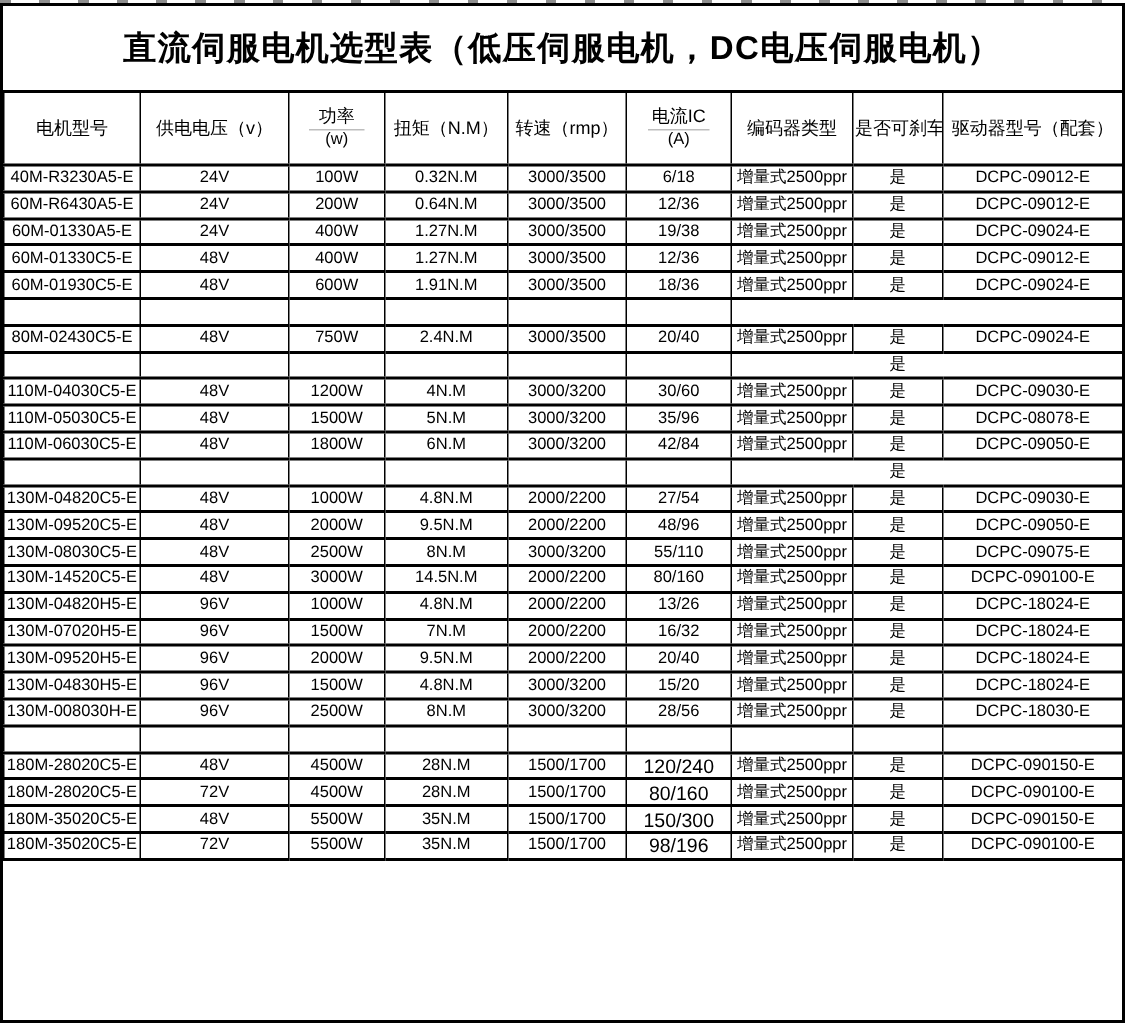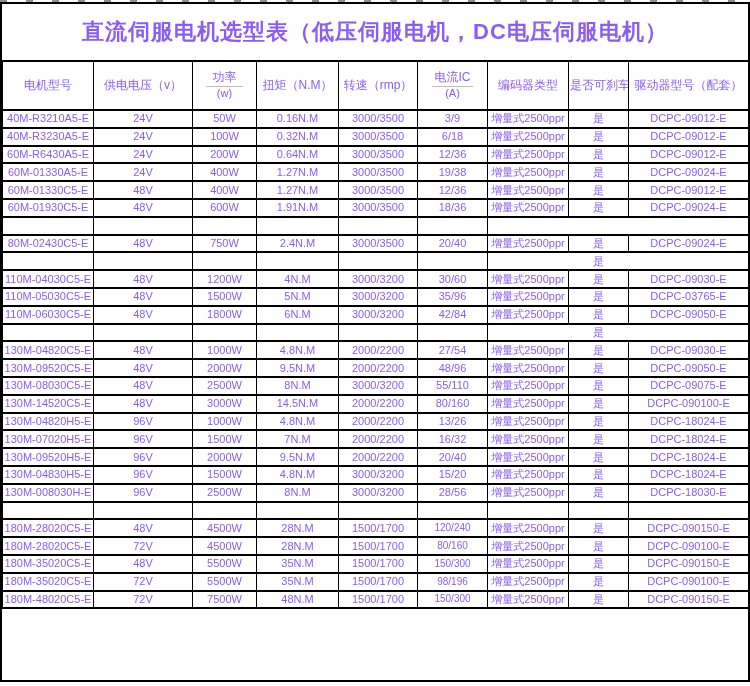--- a/index.html
+++ b/index.html
@@ -1,18 +1,18 @@
 <!DOCTYPE html>
 <html><head>
 <meta charset="utf-8">
 <style>
   html,body { margin:0; padding:0; background:#ffffff; }
   .page {
     width:750px; height:686px; background:#ffffff; position:relative;
-    font-family:"Liberation Sans","DejaVu Sans",sans-serif; color:#8b5cf6;
+    font-family:"Liberation Sans","DejaVu Sans",sans-serif; color:#000000;
     overflow:hidden;
   }
   .cut-strip {
     position:absolute; top:0; left:0; width:750px; height:2px;
     background:repeating-linear-gradient(90deg,#333 0 7px,transparent 7px 26px);
     opacity:.55;
   }
   .sheet {
     position:absolute; top:2px; left:0; width:746px; height:676px;
     border:2px solid #000; background:#fff;
@@ -29,21 +29,21 @@
     overflow:hidden; white-space:nowrap;
   }
   thead tr { height:48px; }
   th { font-weight:normal; font-size:12px; border-top:none; }
   .h-main { line-height:1.25; }
   .h-sub { font-size:11px; line-height:1.2; border-top:1px solid #bdbdbd; width:62%; margin:1px auto 0; }
   .h-sub:empty { display:none; }
   tbody tr { height:17.8px; }
   td { font-size:11px; line-height:1; }
   td.open { border-left-color:transparent; border-right-color:transparent; }
-  td.shrink { font-size:10px;text-align:center; }
+  td.shrink { font-size:13px;text-align:center; }
 </style>
 </head>
 <body>
 
 <div class="page">
   <div class="cut-strip"></div>
   <div class="sheet">
     <div class="title-bar">直流伺服电机选型表（低压伺服电机，DC电压伺服电机）</div>
     <table>
       <colgroup>
@@ -85,31 +85,20 @@
           <th>
             <div class="h-main">是否可刹车</div>
           </th>
           <th>
             <div class="h-main">驱动器型号（配套）</div>
           </th>
         </tr>
       </thead>
       <tbody>
           <tr>
-            <td>40M-R3210A5-E</td>
-            <td>24V</td>
-            <td>50W</td>
-            <td>0.16N.M</td>
-            <td>3000/3500</td>
-            <td>3/9</td>
-            <td>增量式2500ppr</td>
-            <td>是</td>
-            <td>DCPC-09012-E</td>
-          </tr>
-          <tr>
             <td>40M-R3230A5-E</td>
             <td>24V</td>
             <td>100W</td>
             <td>0.32N.M</td>
             <td>3000/3500</td>
             <td>6/18</td>
             <td>增量式2500ppr</td>
             <td>是</td>
             <td>DCPC-09012-E</td>
           </tr>
@@ -203,21 +192,21 @@
           </tr>
           <tr>
             <td>110M-05030C5-E</td>
             <td>48V</td>
             <td>1500W</td>
             <td>5N.M</td>
             <td>3000/3200</td>
             <td>35/96</td>
             <td>增量式2500ppr</td>
             <td>是</td>
-            <td>DCPC-03765-E</td>
+            <td>DCPC-08078-E</td>
           </tr>
           <tr>
             <td>110M-06030C5-E</td>
             <td>48V</td>
             <td>1800W</td>
             <td>6N.M</td>
             <td>3000/3200</td>
             <td>42/84</td>
             <td>增量式2500ppr</td>
             <td>是</td>
@@ -381,27 +370,16 @@
             <td>180M-35020C5-E</td>
             <td>72V</td>
             <td>5500W</td>
             <td>35N.M</td>
             <td>1500/1700</td>
             <td class="shrink">98/196</td>
             <td>增量式2500ppr</td>
             <td>是</td>
             <td>DCPC-090100-E</td>
           </tr>
-          <tr>
-            <td>180M-48020C5-E</td>
-            <td>72V</td>
-            <td>7500W</td>
-            <td>48N.M</td>
-            <td>1500/1700</td>
-            <td class="shrink">150/300</td>
-            <td>增量式2500ppr</td>
-            <td>是</td>
-            <td>DCPC-090150-E</td>
-          </tr>
         </tbody>
     </table>
   </div>
 </div>
 
 </body></html>

